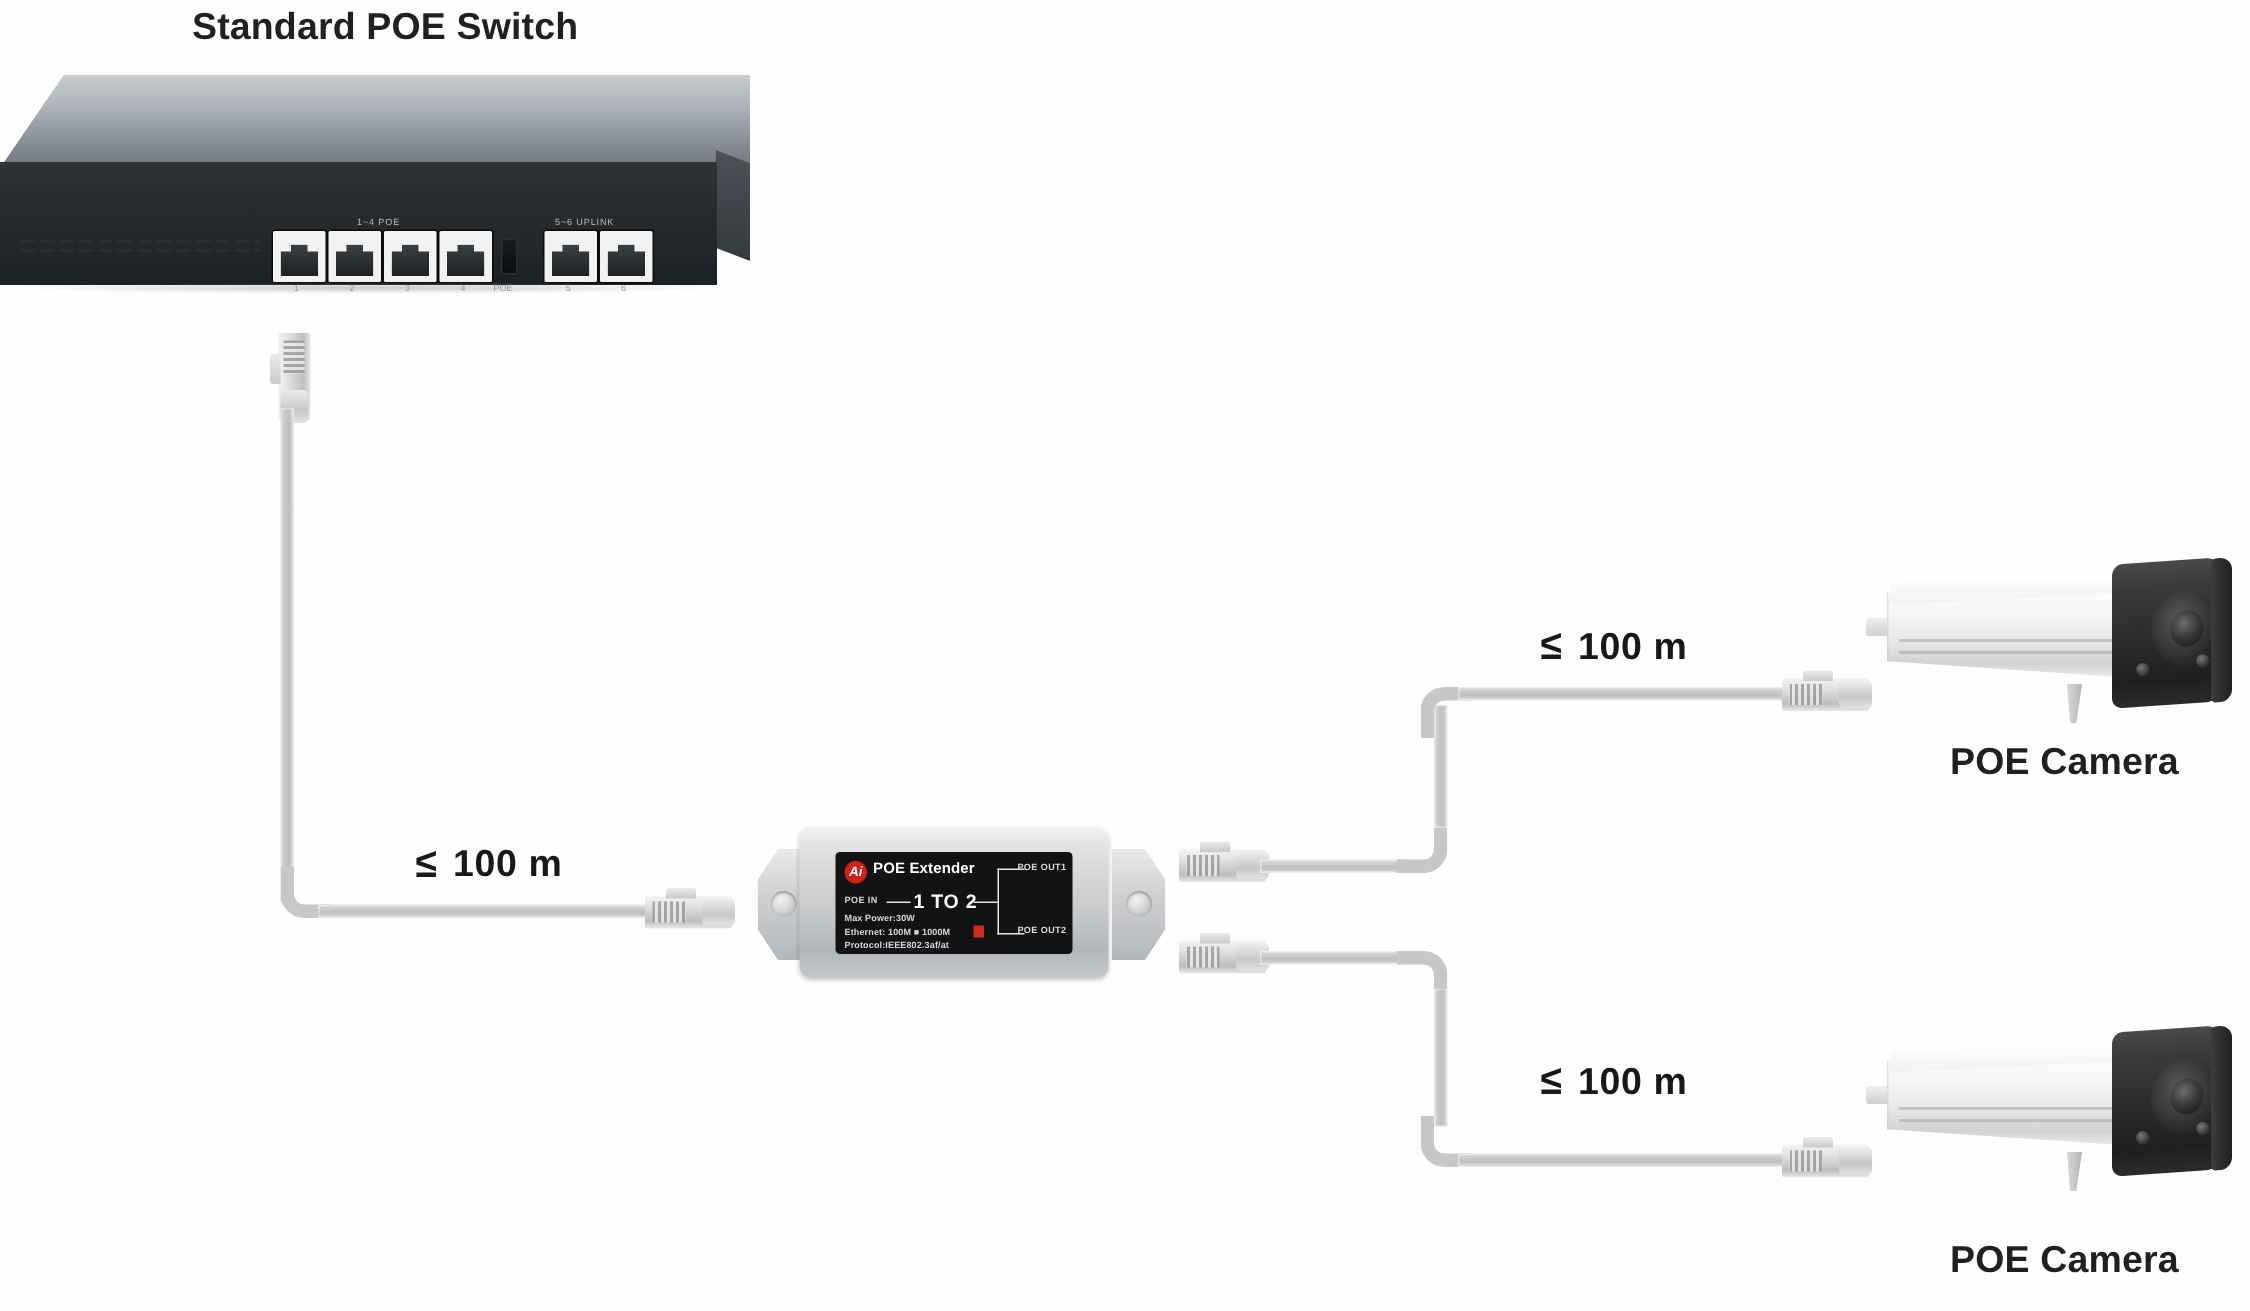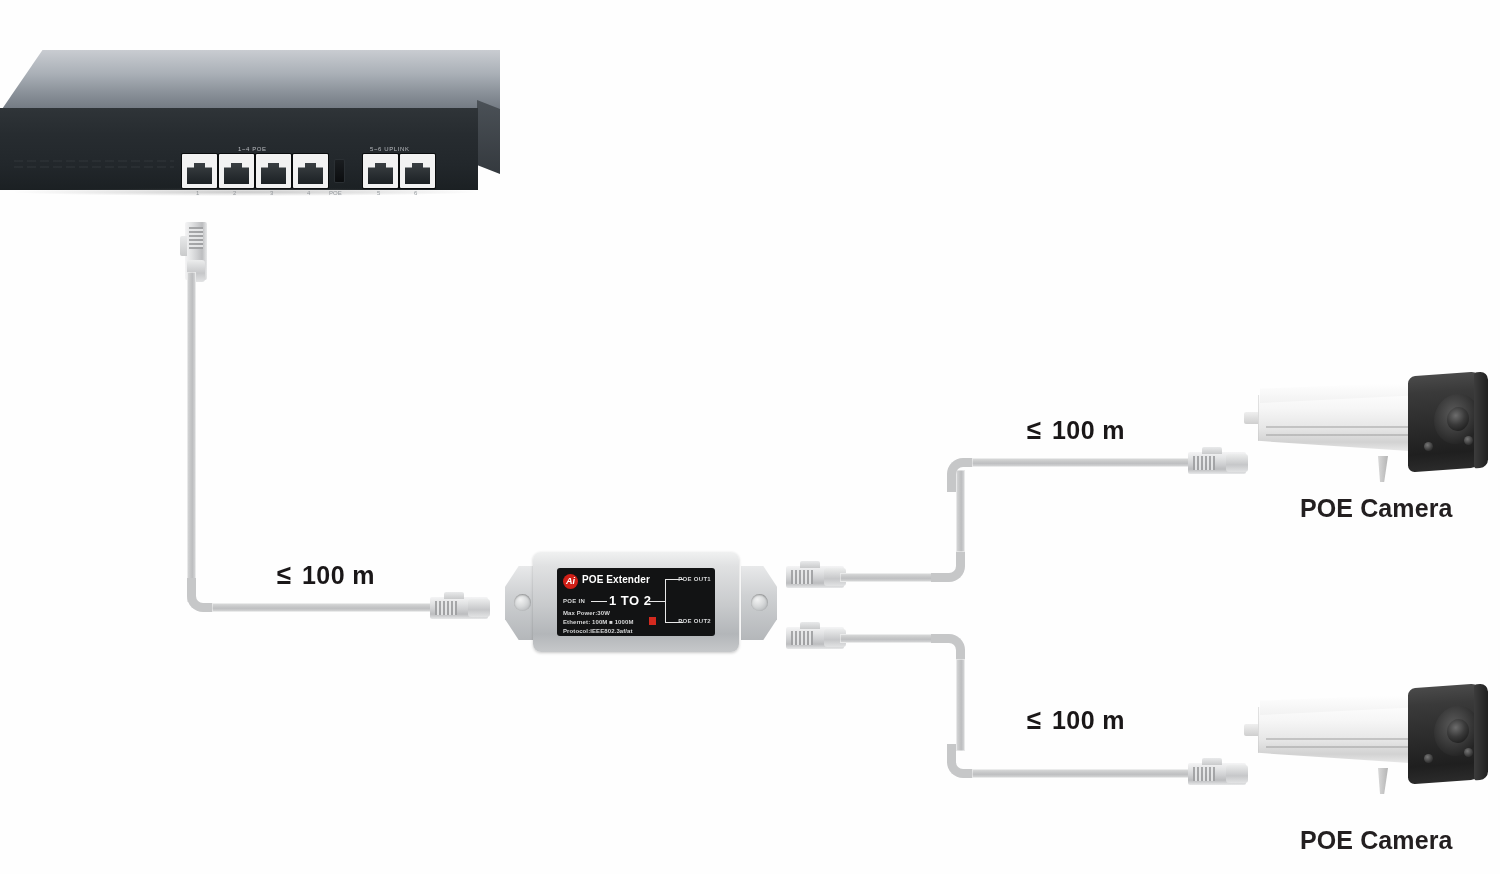--- a/index.html
+++ b/index.html
@@ -369,20 +369,21 @@
     width: 18px; height: 12px;
     background: linear-gradient(to bottom,#efefef,#cfcfcf);
     border-radius: 2px;
   }
 </style>
 </head>
 <body>
 
 <div id="stage">
 
+  <div class="label-title" style="left:128px; top:4px; font-size:25px;">Standard POE Switch</div>
 
   <div id="switch" style="left:0px; top:50px; width:500px; height:150px;">
     <div class="sw-top"></div>
     <div class="sw-right"></div>
     <div class="sw-face">
 
       <div class="sw-brand" style="left:10px; top:12px;"></div>
       <div class="sw-vent" style="left:14px; top:52px; width:160px;"></div>
       <div class="sw-vent" style="left:14px; top:58px; width:160px;"></div>
 

